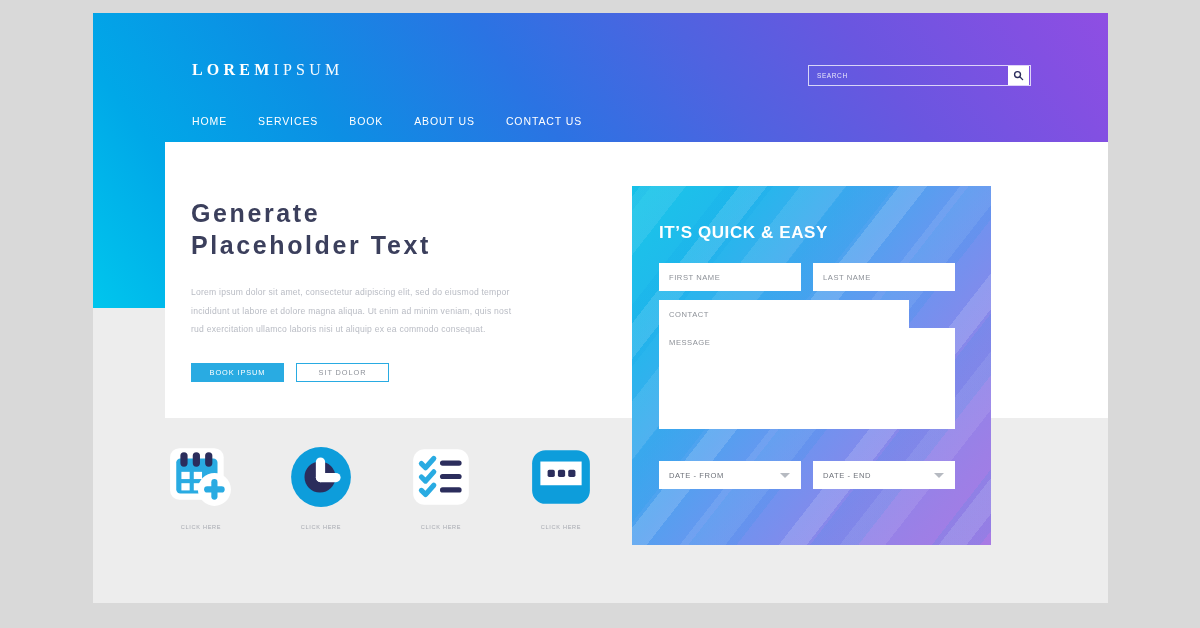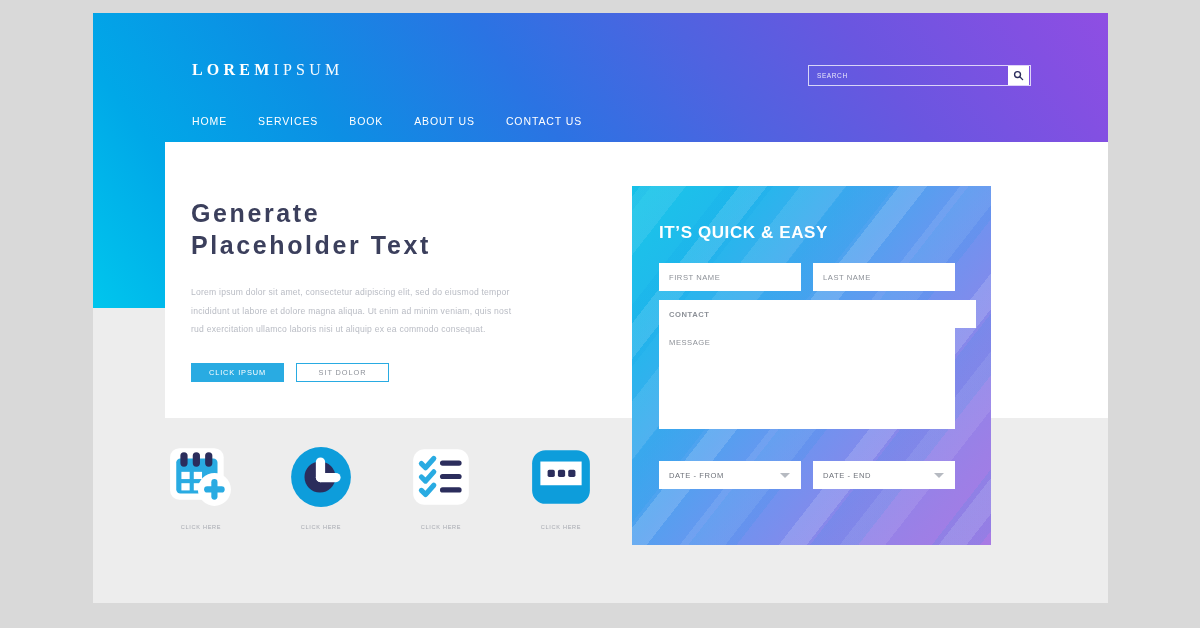--- a/index.html
+++ b/index.html
@@ -217,21 +217,21 @@
     font-family:"Liberation Sans", sans-serif;
     font-size:7.6px;
     letter-spacing:.55px;
     color:#6e727a;
     padding:0 10px;
     height:28px;
     display:block;
   }
   .fld::placeholder { color:#8c9097; }
   .fld-half { width:142px; }
-  .fld-full { width:317px;font-weight:bold; }
+  .fld-full { width:250px; }
 
   .fld-msg {
     width:296px;
     height:101px;
     padding:10px;
     resize:none;
     line-height:1.4;
     margin-bottom:9px;
   }
 
@@ -312,21 +312,21 @@
   </div>
 
   <div class="content-card">
     <div class="hero">
       <h1 class="hero-title">
         <span>Generate</span><br>
         <span>Placeholder Text</span>
       </h1>
       <p class="hero-text">Lorem ipsum dolor sit amet, consectetur adipiscing elit, sed do eiusmod tempor incididunt ut labore et dolore magna aliqua. Ut enim ad minim veniam, quis nost rud exercitation ullamco laboris nisi ut aliquip ex ea commodo consequat.</p>
       <div class="hero-buttons">
-        <button class="btn btn-primary">CLICK IPSUM</button>
+        <button class="btn btn-primary">BOOK IPSUM</button>
         <button class="btn btn-outline">SIT DOLOR</button>
       </div>
     </div>
   </div>
 
   <div class="form-card">
     <div class="stripes"></div>
     <div class="stripes2"></div>
 
     <div class="form-inner">

